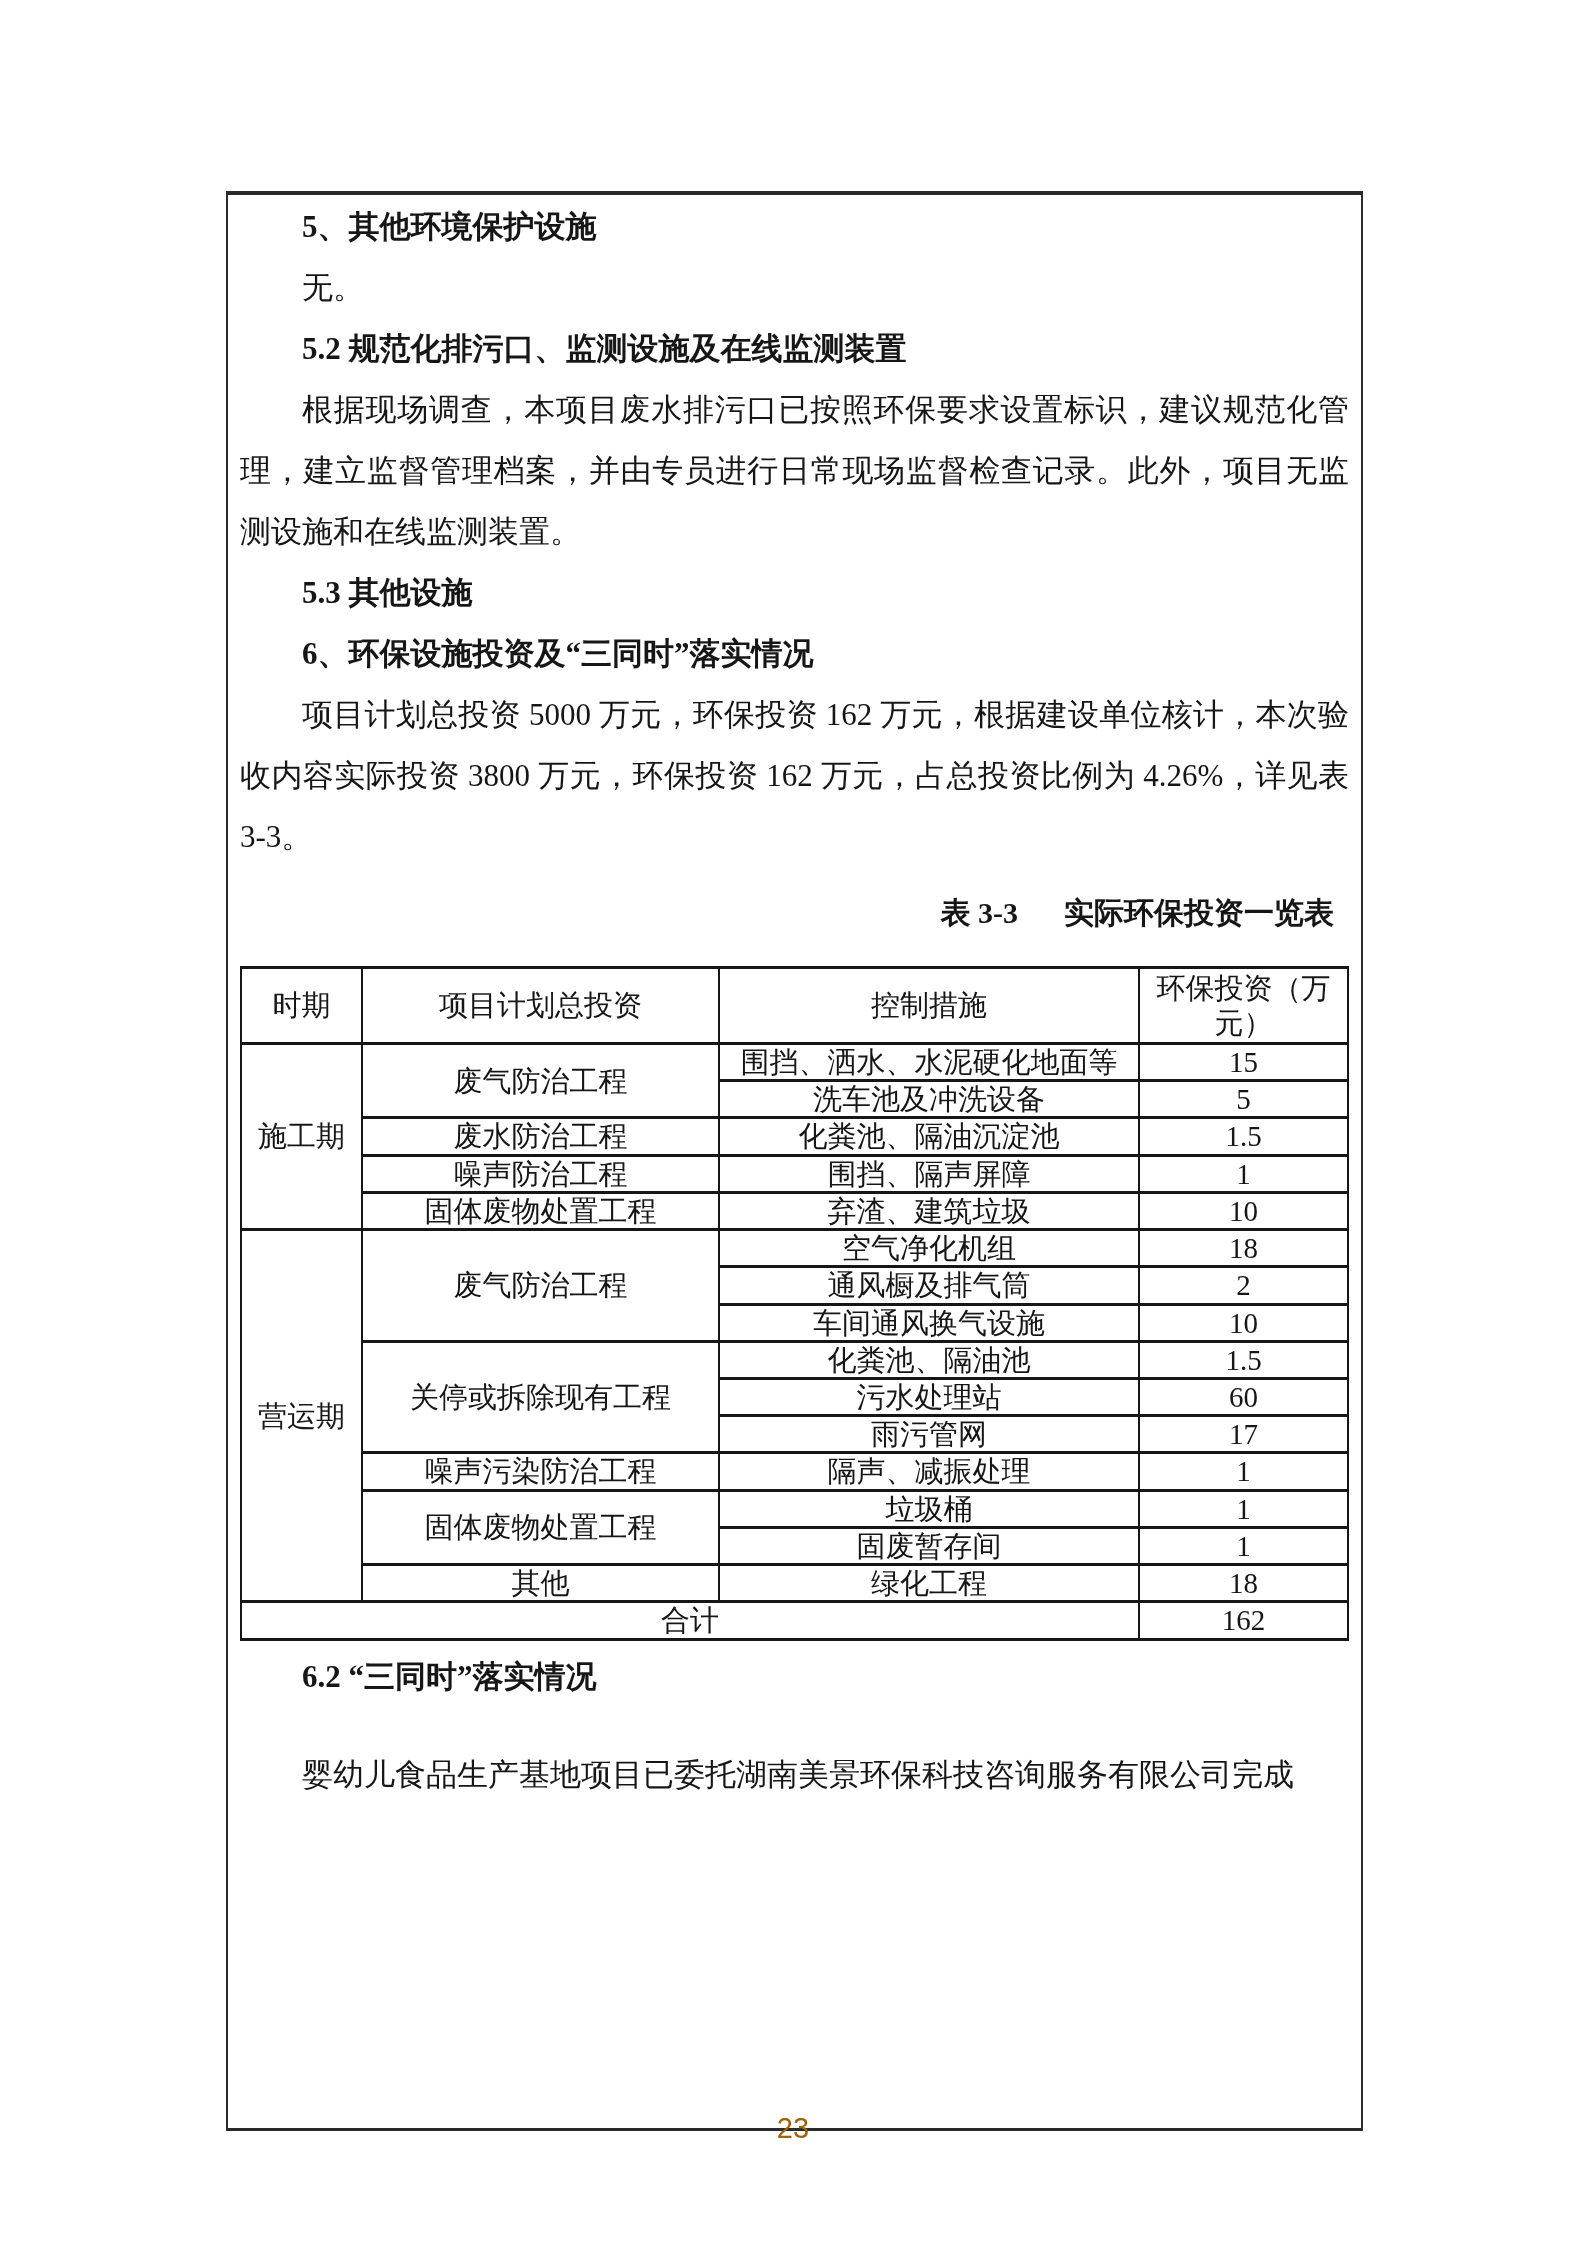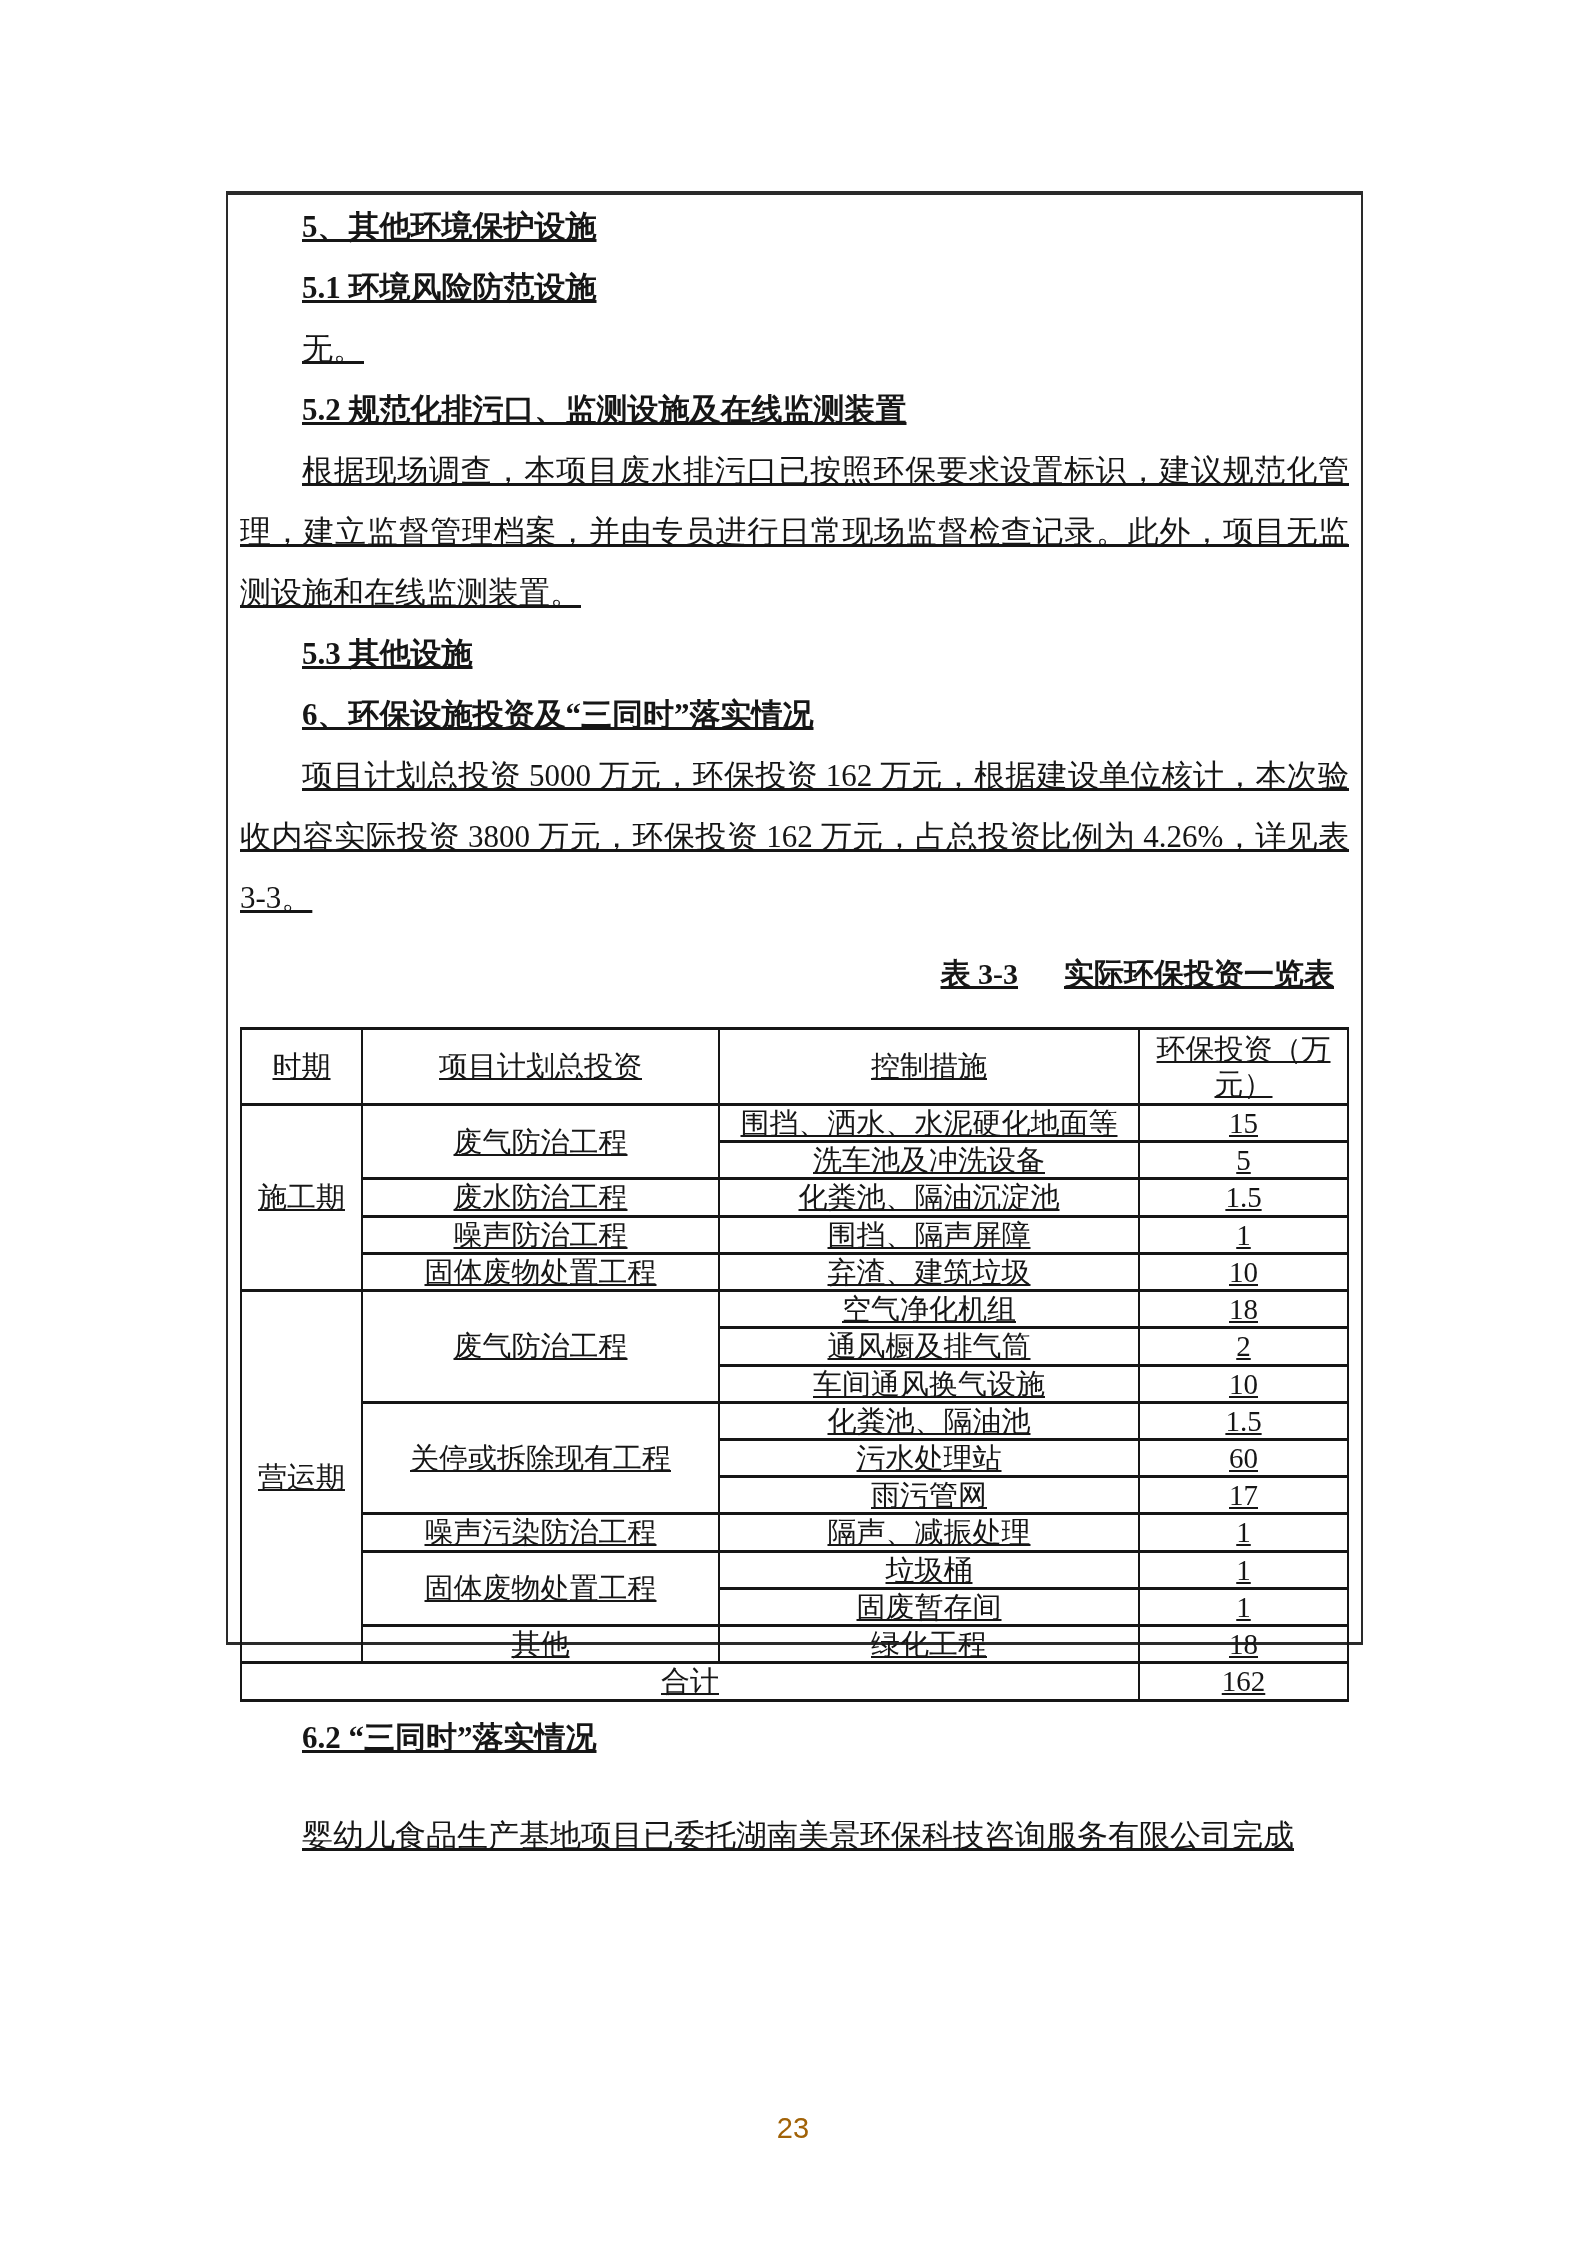--- a/index.html
+++ b/index.html
@@ -8,26 +8,25 @@
     width: 1586px; height: 2244px;
     background: #ffffff;
     position: relative;
     font-family: "Liberation Serif", "DejaVu Serif", serif;
     color: #161616;
     overflow: hidden;
   }
   .content-box {
     position: absolute;
     left: 226px; top: 191px;
-    width: 1137px; height: 1454px;
+    width: 1137px; height: 1940px;
     border: solid #2a2a2a;
     border-width: 4px 2px 3px 2px;
     padding: 1px 12px 0 12px;
     background: #ffffff;
-    text-decoration: underline;
   }
   .blk {
     margin: 0;
     font-size: 31px;
     line-height: 61px;
     text-align: justify;
   }
   .heading {
     font-weight: bold;
     padding-left: 2em;
@@ -73,21 +72,20 @@
     color: #a16207;
     font-family: "Liberation Sans", "DejaVu Sans", sans-serif;
   }
 </style>
 </head>
 <body>
 
 <div class="content-box">
 
   <p class="blk heading">5、其他环境保护设施</p>
-  <p class="blk heading">5.1 环境风险防范设施</p>
   <p class="blk para">无。</p>
   <p class="blk heading">5.2 规范化排污口、监测设施及在线监测装置</p>
   <p class="blk para">根据现场调查，本项目废水排污口已按照环保要求设置标识，建议规范化管理，建立监督管理档案，并由专员进行日常现场监督检查记录。此外，项目无监测设施和在线监测装置。</p>
   <p class="blk heading">5.3 其他设施</p>
   <p class="blk heading">6、环保设施投资及“三同时”落实情况</p>
   <p class="blk para">项目计划总投资 5000 万元，环保投资 162 万元，根据建设单位核计，本次验收内容实际投资 3800 万元，环保投资 162 万元，占总投资比例为 4.26%，详见表 3-3。</p>
 
   <div class="caption">
     <span class="cap-label">表 3-3</span><span class="cap-title">实际环保投资一览表</span>
   </div>

